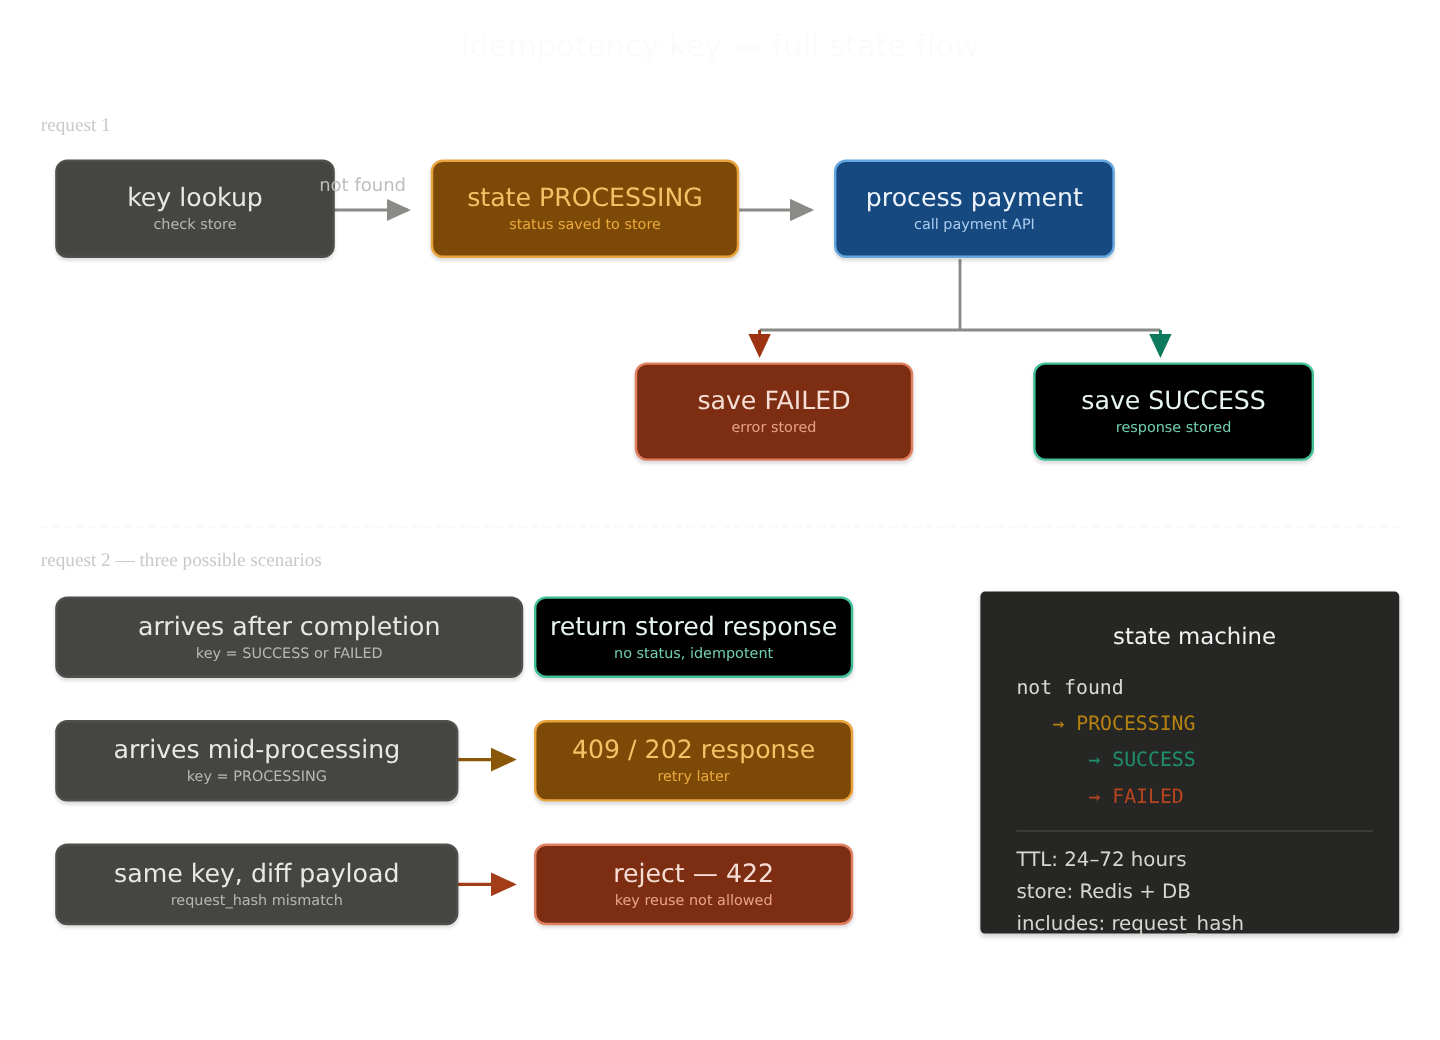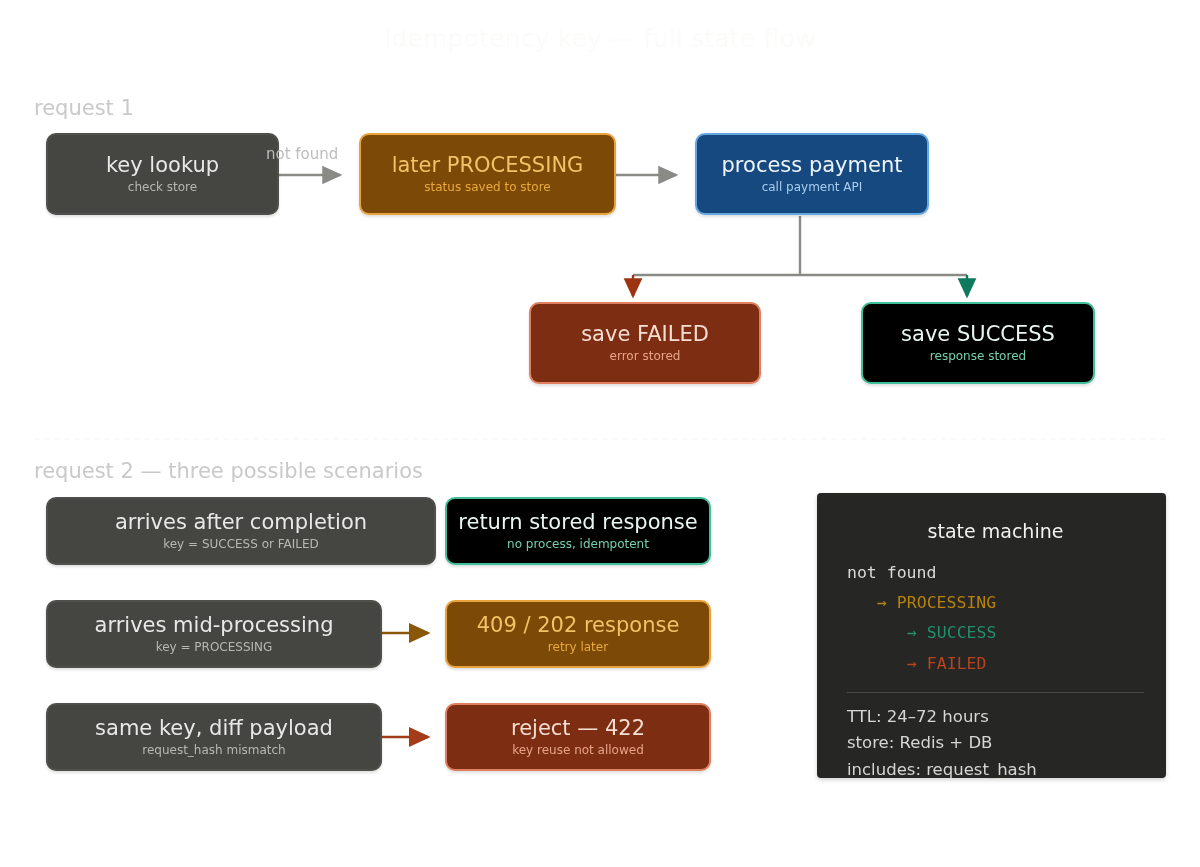--- a/index.html
+++ b/index.html
@@ -26,22 +26,23 @@
     left: 0; top: 24px;
     width: 1200px;
     text-align: center;
     font-size: 25px;
     color: #fbfbfa;
     letter-spacing: .2px;
   }
   
   .section-label {
     position: absolute;
-    font-size: 21px;
+    font-size: 16px;
     color: #c9c9c9;
+    font-family: Liberation Serif, serif;
   }
   #lbl-req1 { left: 34px; top: 96px; }
   #lbl-req2 { left: 34px; top: 459px; }
 
   
   .divider {
     position: absolute;
     left: 34px; top: 438px;
     width: 1132px;
     height: 0;
@@ -197,21 +198,21 @@
   <div class="section-label" id="lbl-req1">request 1</div>
 
   <div class="node v-grey" style="left:34px; top:133px; width:233px; height:82px;">
     <div class="t1">key lookup</div>
     <div class="t2">check store</div>
   </div>
 
   <div class="edge-label" style="left:266px; top:145px;">not found</div>
 
   <div class="node v-amber" style="left:347px; top:133px; width:257px; height:82px;">
-    <div class="t1">later PROCESSING</div>
+    <div class="t1">state PROCESSING</div>
     <div class="t2">status saved to store</div>
   </div>
 
   <div class="node v-blue" style="left:683px; top:133px; width:234px; height:82px;">
     <div class="t1">process payment</div>
     <div class="t2">call payment API</div>
   </div>
 
   <div class="node v-red" style="left:517px; top:302px; width:232px; height:82px;">
     <div class="t1">save FAILED</div>
@@ -226,21 +227,21 @@
   <div class="divider"></div>
 
   <div class="section-label" id="lbl-req2">request 2 — three possible scenarios</div>
 
   <div class="node v-grey" style="left:34px; top:497px; width:390px; height:68px;">
     <div class="t1">arrives after completion</div>
     <div class="t2">key = SUCCESS or FAILED</div>
   </div>
   <div class="node v-green" style="left:433px; top:497px; width:266px; height:68px;">
     <div class="t1">return stored response</div>
-    <div class="t2">no process, idempotent</div>
+    <div class="t2">no status, idempotent</div>
   </div>
 
   <div class="node v-grey" style="left:34px; top:600px; width:336px; height:68px;">
     <div class="t1">arrives mid-processing</div>
     <div class="t2">key = PROCESSING</div>
   </div>
   <div class="node v-amber" style="left:433px; top:600px; width:266px; height:68px;">
     <div class="t1">409 / 202 response</div>
     <div class="t2">retry later</div>
   </div>

